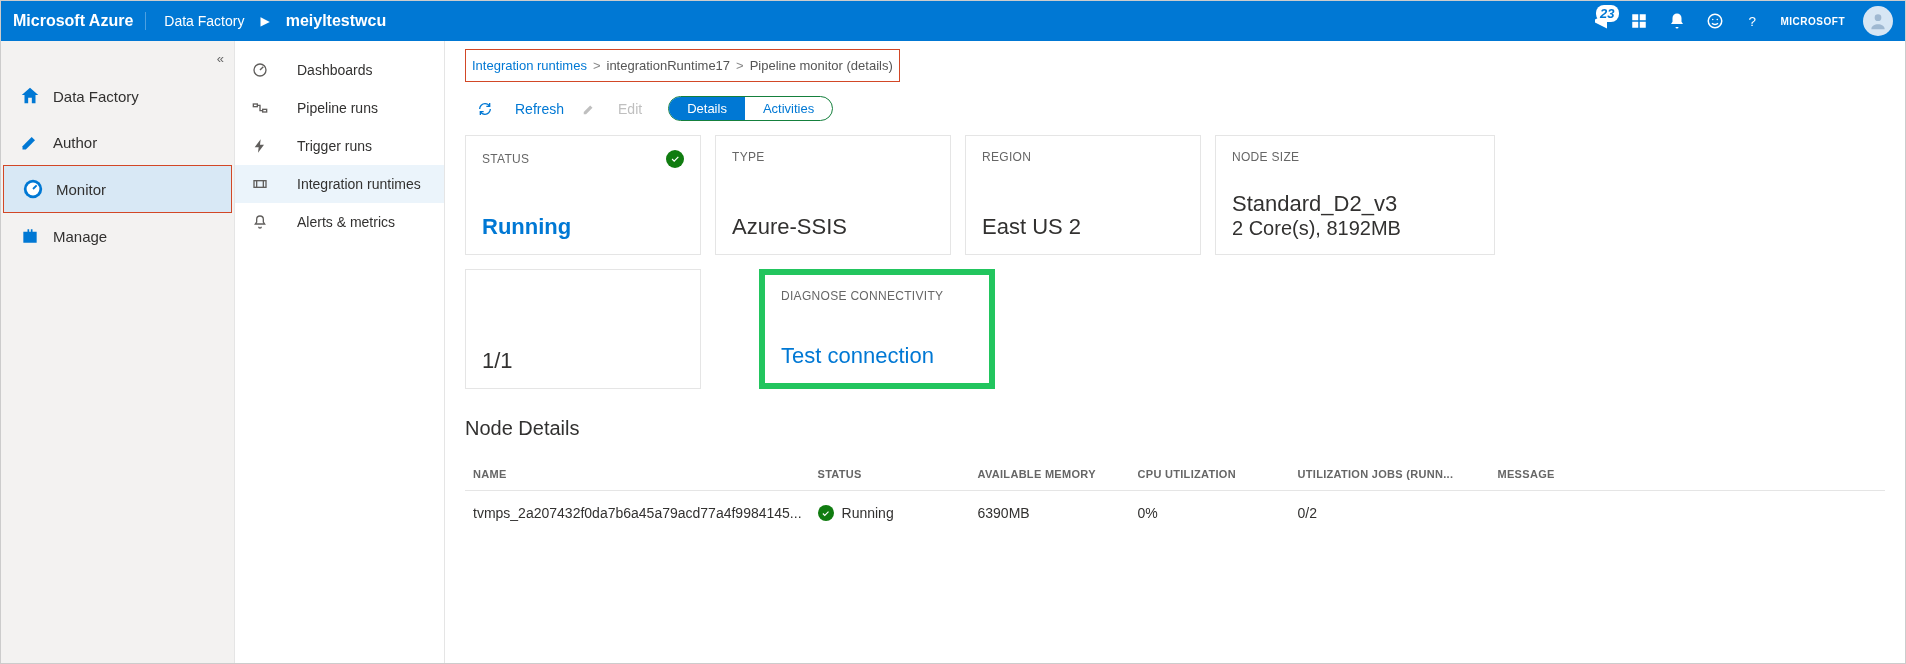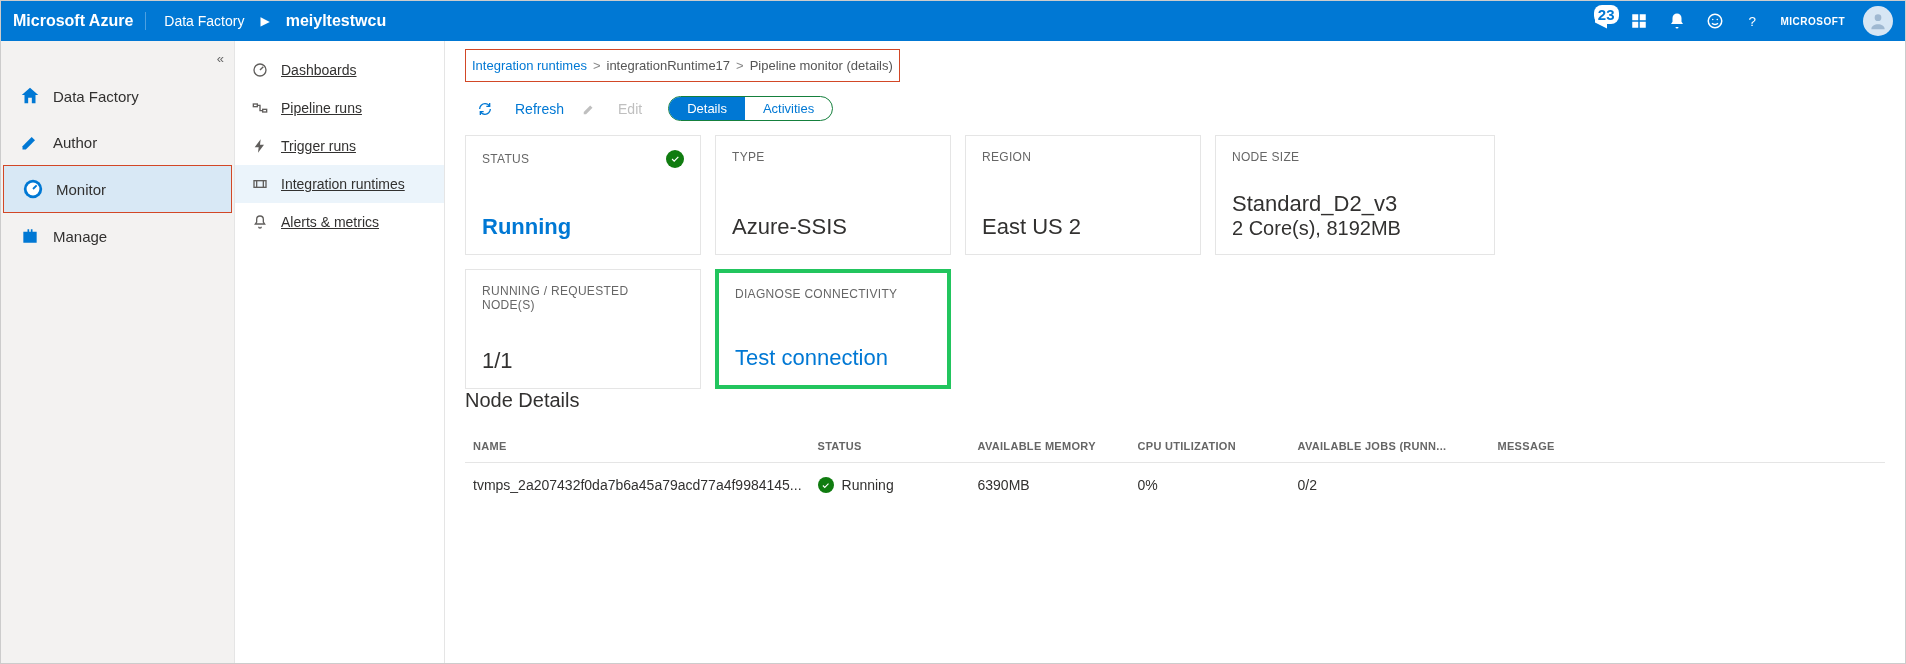--- a/index.html
+++ b/index.html
@@ -9,39 +9,39 @@
     
     .header { height: 40px; background: #0078d4; color: #fff; display: flex; align-items: center; padding: 0 12px; }
     .header-left { display: flex; align-items: center; gap: 10px; }
     .brand { font-size: 16px; font-weight: 600; padding-right: 12px; border-right: 1px solid rgba(255,255,255,.3); }
     .crumb-service { font-size: 14px; padding-left: 8px; }
     .crumb-arrow { margin: 0 6px; font-size: 12px; }
     .crumb-instance { font-size: 16px; font-weight: bold; }
     .header-right { margin-left: auto; display: flex; align-items: center; gap: 18px; }
     .hdr-icon { width: 20px; height: 20px; display:flex; align-items:center; justify-content:center; cursor:pointer; position:relative; }
     .hdr-icon svg { fill: #fff; }
-    .badge { position:absolute; top:-6px; right:-8px; background:#fff; color:#0078d4; border-radius:8px; font-size:15px; font-weight:600; padding:1px 4px; }
+    .badge { position:absolute; top:-6px; right:-8px; background:#fff; color:#0078d4; border-radius:8px; font-size:13px; font-weight:600; padding:1px 4px;font-style:italic; }
     .tenant { font-size: 10px; font-weight:700; letter-spacing:.5px; }
     .avatar { width:30px; height:30px; border-radius:50%; background:#d7e6f4; display:flex; align-items:center; justify-content:center; }
     .avatar svg { fill:#9fb8d1; }
 
     
     .body { flex:1; display:flex; min-height:0; }
     
     
     .nav1 { width: 234px; background:#f3f2f1; border-right:1px solid #e5e5e5; padding-top:10px; position:relative; }
     .collapse { position:absolute; top:10px; right:10px; font-size:13px; color:#666; cursor:pointer; }
     .nav1-item { display:flex; align-items:center; gap:12px; padding:12px 18px; font-size:15px; color:#323130; cursor:pointer; }
     .nav1-item.active { background:#d8e8f5; border:1px solid #d24726; margin:0px 2px; }
     .nav1-item.first { margin-top:22px; }
     .nav1-icon { width:22px; height:22px; display:flex; align-items:center; justify-content:center; }
     
     
     .nav2 { width:210px; background:#fff; border-right:1px solid #e5e5e5; padding-top:10px; }
-    .nav2-item { display:flex; align-items:center; gap:12px; padding:10px 16px; font-size:14px; color:#323130; cursor:pointer;text-decoration:underline; }
+    .nav2-item { display:flex; align-items:center; gap:28px; padding:10px 16px; font-size:14px; color:#323130; cursor:pointer; }
     .nav2-item.active { background:#ebf4fb; }
     .nav2-icon { width:18px; height:18px; display:flex; align-items:center; justify-content:center; color:#605e5c; }
 
     
     .main { flex:1; background:#fff; padding:8px 20px 20px 20px; overflow:auto; }
     .breadcrumb { display:flex; align-items:center; gap:6px; font-size:13px; padding:8px 6px; border:1px solid #d24726; width:fit-content; margin-bottom:6px; }
     .bc-link { color:#0078d4; cursor:pointer; }
     .bc-sep { color:#888; }
     .bc-cur { color:#555; }
 
@@ -54,23 +54,23 @@
     .pill.active { background:#0078d4; color:#fff; }
 
     .cards { display:flex; gap:14px; flex-wrap:wrap; }
     .card { width:236px; border:1px solid #e5e5e5; padding:14px 16px; min-height:120px; display:flex; flex-direction:column; }
     .card-label { font-size:12px; color:#666; letter-spacing:.3px; display:flex; align-items:center; justify-content:space-between; }
     .card-value { margin-top:auto; font-size:22px; color:#323130; }
     .card-value.link { color:#0078d4; font-weight:600; cursor:pointer; }
     .card-sub { font-size:20px; color:#323130; }
     .check { width:18px; height:18px; border-radius:50%; background:#107c10; display:flex; align-items:center; justify-content:center; }
     .check svg { fill:#fff; }
-    .card.diagnose { border:4px solid #22c55e; }
-
-    .node-details { }
+    .card.diagnose { border:6px solid #22c55e;margin-left:44px; }
+
+    .node-details { margin-top:28px; }
     .nd-title { font-size:20px; color:#323130; margin-bottom:18px; }
     table { width:100%; border-collapse:collapse; }
     th { text-align:left; font-size:11px; font-weight:600; color:#666; padding:10px 8px; border-bottom:1px solid #e5e5e5; letter-spacing:.3px; }
     td { font-size:14px; color:#323130; padding:14px 8px; }
     .status-cell { display:flex; align-items:center; gap:8px; }
     .status-dot { width:16px; height:16px; border-radius:50%; background:#107c10; display:flex; align-items:center; justify-content:center; }
     .status-dot svg{ fill:#fff; }
   </style>
 </head>
 <body>
@@ -264,39 +264,38 @@
           <div class="card-label">NODE SIZE</div>
           <div style="margin-top:auto">
             <div class="card-value" style="font-size:22px">Standard_D2_v3</div>
             <div class="card-sub">2 Core(s), 8192MB</div>
           </div>
         </div>
       </div>
 
       <div class="cards" style="margin-top:14px">
         <div class="card">
-          <div class="card-label">RUNNING / REQUESTED NODE(S)</div>
           <div class="card-value">1/1</div>
         </div>
         <div class="card diagnose">
           <div class="card-label">DIAGNOSE CONNECTIVITY</div>
           <div class="card-value link" style="font-weight:400">Test connection</div>
         </div>
       </div>
 
       <div class="node-details">
         <div class="nd-title">Node Details</div>
         <table>
           <thead>
             <tr>
               <th style="width:330px">NAME</th>
               <th style="width:160px">STATUS</th>
               <th style="width:160px">AVAILABLE MEMORY</th>
               <th style="width:160px">CPU UTILIZATION</th>
-              <th style="width:200px">AVAILABLE JOBS (RUNN...</th>
+              <th style="width:200px">UTILIZATION JOBS (RUNN...</th>
               <th>MESSAGE</th>
             </tr>
           </thead>
           <tbody>
             <tr>
               <td>tvmps_2a207432f0da7b6a45a79acd77a4f9984145...</td>
               <td>
                 <div class="status-cell">
                   <span class="status-dot">
                       <svg width="9" height="9" viewBox="0 0 24 24">

